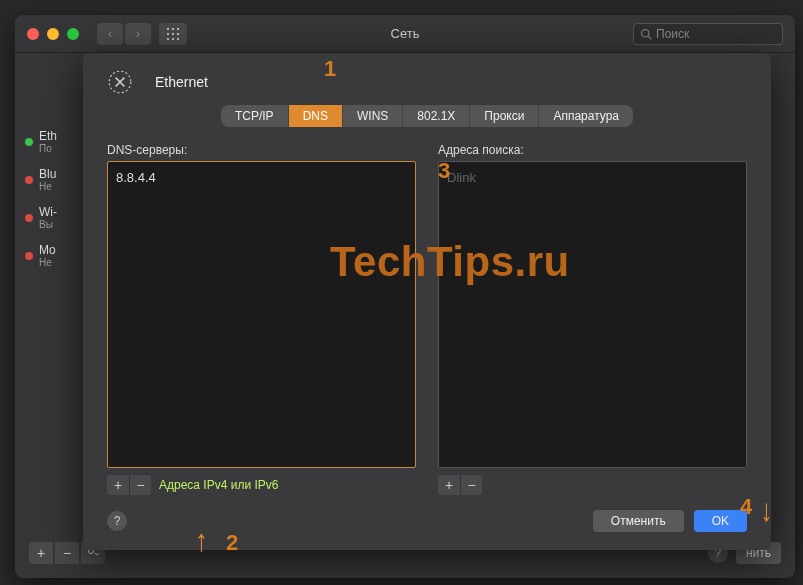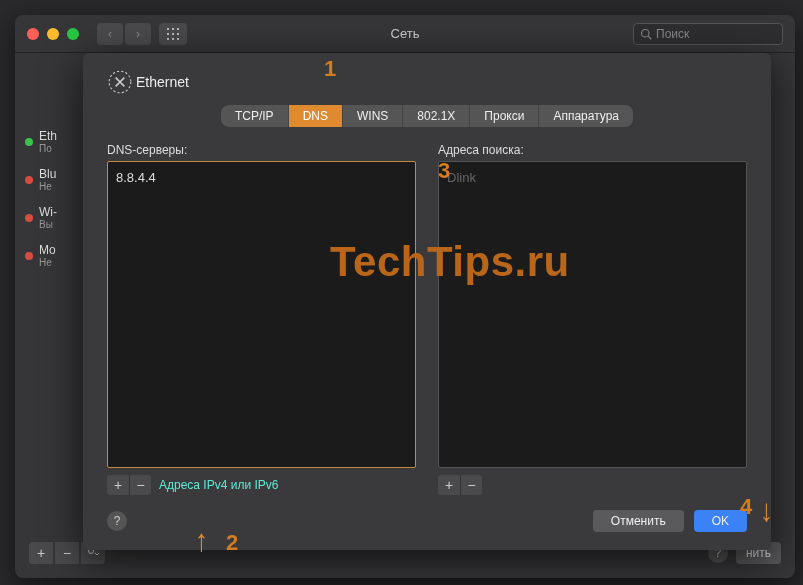--- a/index.html
+++ b/index.html
@@ -34,42 +34,42 @@
   .parent-footer .sqbtn:first-child { border-radius: 4px 0 0 4px; }
   .parent-footer .sqbtn:nth-child(2) { }
   .parent-footer .sqbtn:last-child { border-radius: 0 4px 4px 0; }
   .parent-right-footer { position:absolute; bottom:14px; right:14px; display:flex; gap:8px; align-items:center;}
   .helpbtn { width:20px; height:20px; border-radius:50%; background:#555; color:#ccc; font-size:12px; display:flex; align-items:center; justify-content:center;}
   .applybtn { height:22px; padding:0 10px; background:#5a5a5c; border-radius:4px; color:#ddd; font-size:12px; display:flex; align-items:center;}
 
   
   .sheet { position: absolute; top: 53px; left: 83px; width: 688px; height: 497px; background: #3a3a3c; border-radius: 6px; box-shadow: 0 10px 40px rgba(0,0,0,0.7); padding: 16px 24px 18px 24px; display:flex; flex-direction:column; }
 
-  .sheet-header { display: flex; align-items: center; gap: 3px; margin-bottom: 10px; }
+  .sheet-header { display: flex; align-items: center; gap: 22px; margin-bottom: 10px; }
   .eth-icon { width: 26px; height: 26px; color: #ccc; }
   .eth-label { color: #eee; font-size: 14px; }
 
   .tabbar { display: flex; justify-content: center; margin-bottom: 16px; }
   .tabs { display: flex; background: #555; border-radius: 8px; overflow: hidden; height: 22px; }
   .tab { padding: 0 14px; font-size: 12px; color: #eee; display: flex; align-items: center; border-right: 1px solid #444; }
   .tab:last-child { border-right: none; }
   .tab.active { background: #e08a2f; color: #fff; }
 
   .content { flex: 1; display: flex; gap: 22px; }
   .col { flex: 1; display: flex; flex-direction: column; }
   .col-label { color: #ddd; font-size: 12px; margin-bottom: 4px; }
   .listbox { flex: 1; background: #1b1b1b; border: 1px solid #555; border-radius: 2px; padding: 6px 8px; color: #ddd; font-size: 13px; line-height: 1.5; overflow: auto; }
   .listbox.highlight { border: 1.5px solid #c88a3a; }
   .listbox .placeholder { color: #666; }
   .list-footer { display: flex; align-items: center; gap: 8px; margin-top: 6px; height: 22px;}
   .pmgroup { display: flex; }
   .pmbtn { width: 22px; height: 20px; background: #4a4a4c; color: #ccc; display:flex; align-items:center; justify-content:center; font-size:14px; }
   .pmbtn:first-child { border-radius: 3px 0 0 3px; }
   .pmbtn:last-child { border-radius: 0 3px 3px 0; border-left: 1px solid #333;}
-  .hint { color: #5eead4; font-size: 12px; }
+  .hint { color: #bef264; font-size: 12px; }
 
   .sheet-footer { display: flex; justify-content: flex-end; align-items: center; gap: 10px; margin-top: 14px; }
   .sheet-footer .helpbtn { margin-right: auto; }
   .btn { height: 22px; padding: 0 18px; background: #5a5a5c; border-radius: 4px; color: #eee; font-size: 12px; display:flex; align-items:center; }
   .btn.primary { background: #3b82f6; }
 
   
   .anno { position: absolute; color: #d57c1f; font-weight: bold; font-size: 22px; pointer-events: none; font-family: Arial, sans-serif; }
   .anno.n1 { top: 56px; left: 324px; }
   .anno.n2 { top: 530px; left: 226px; }

